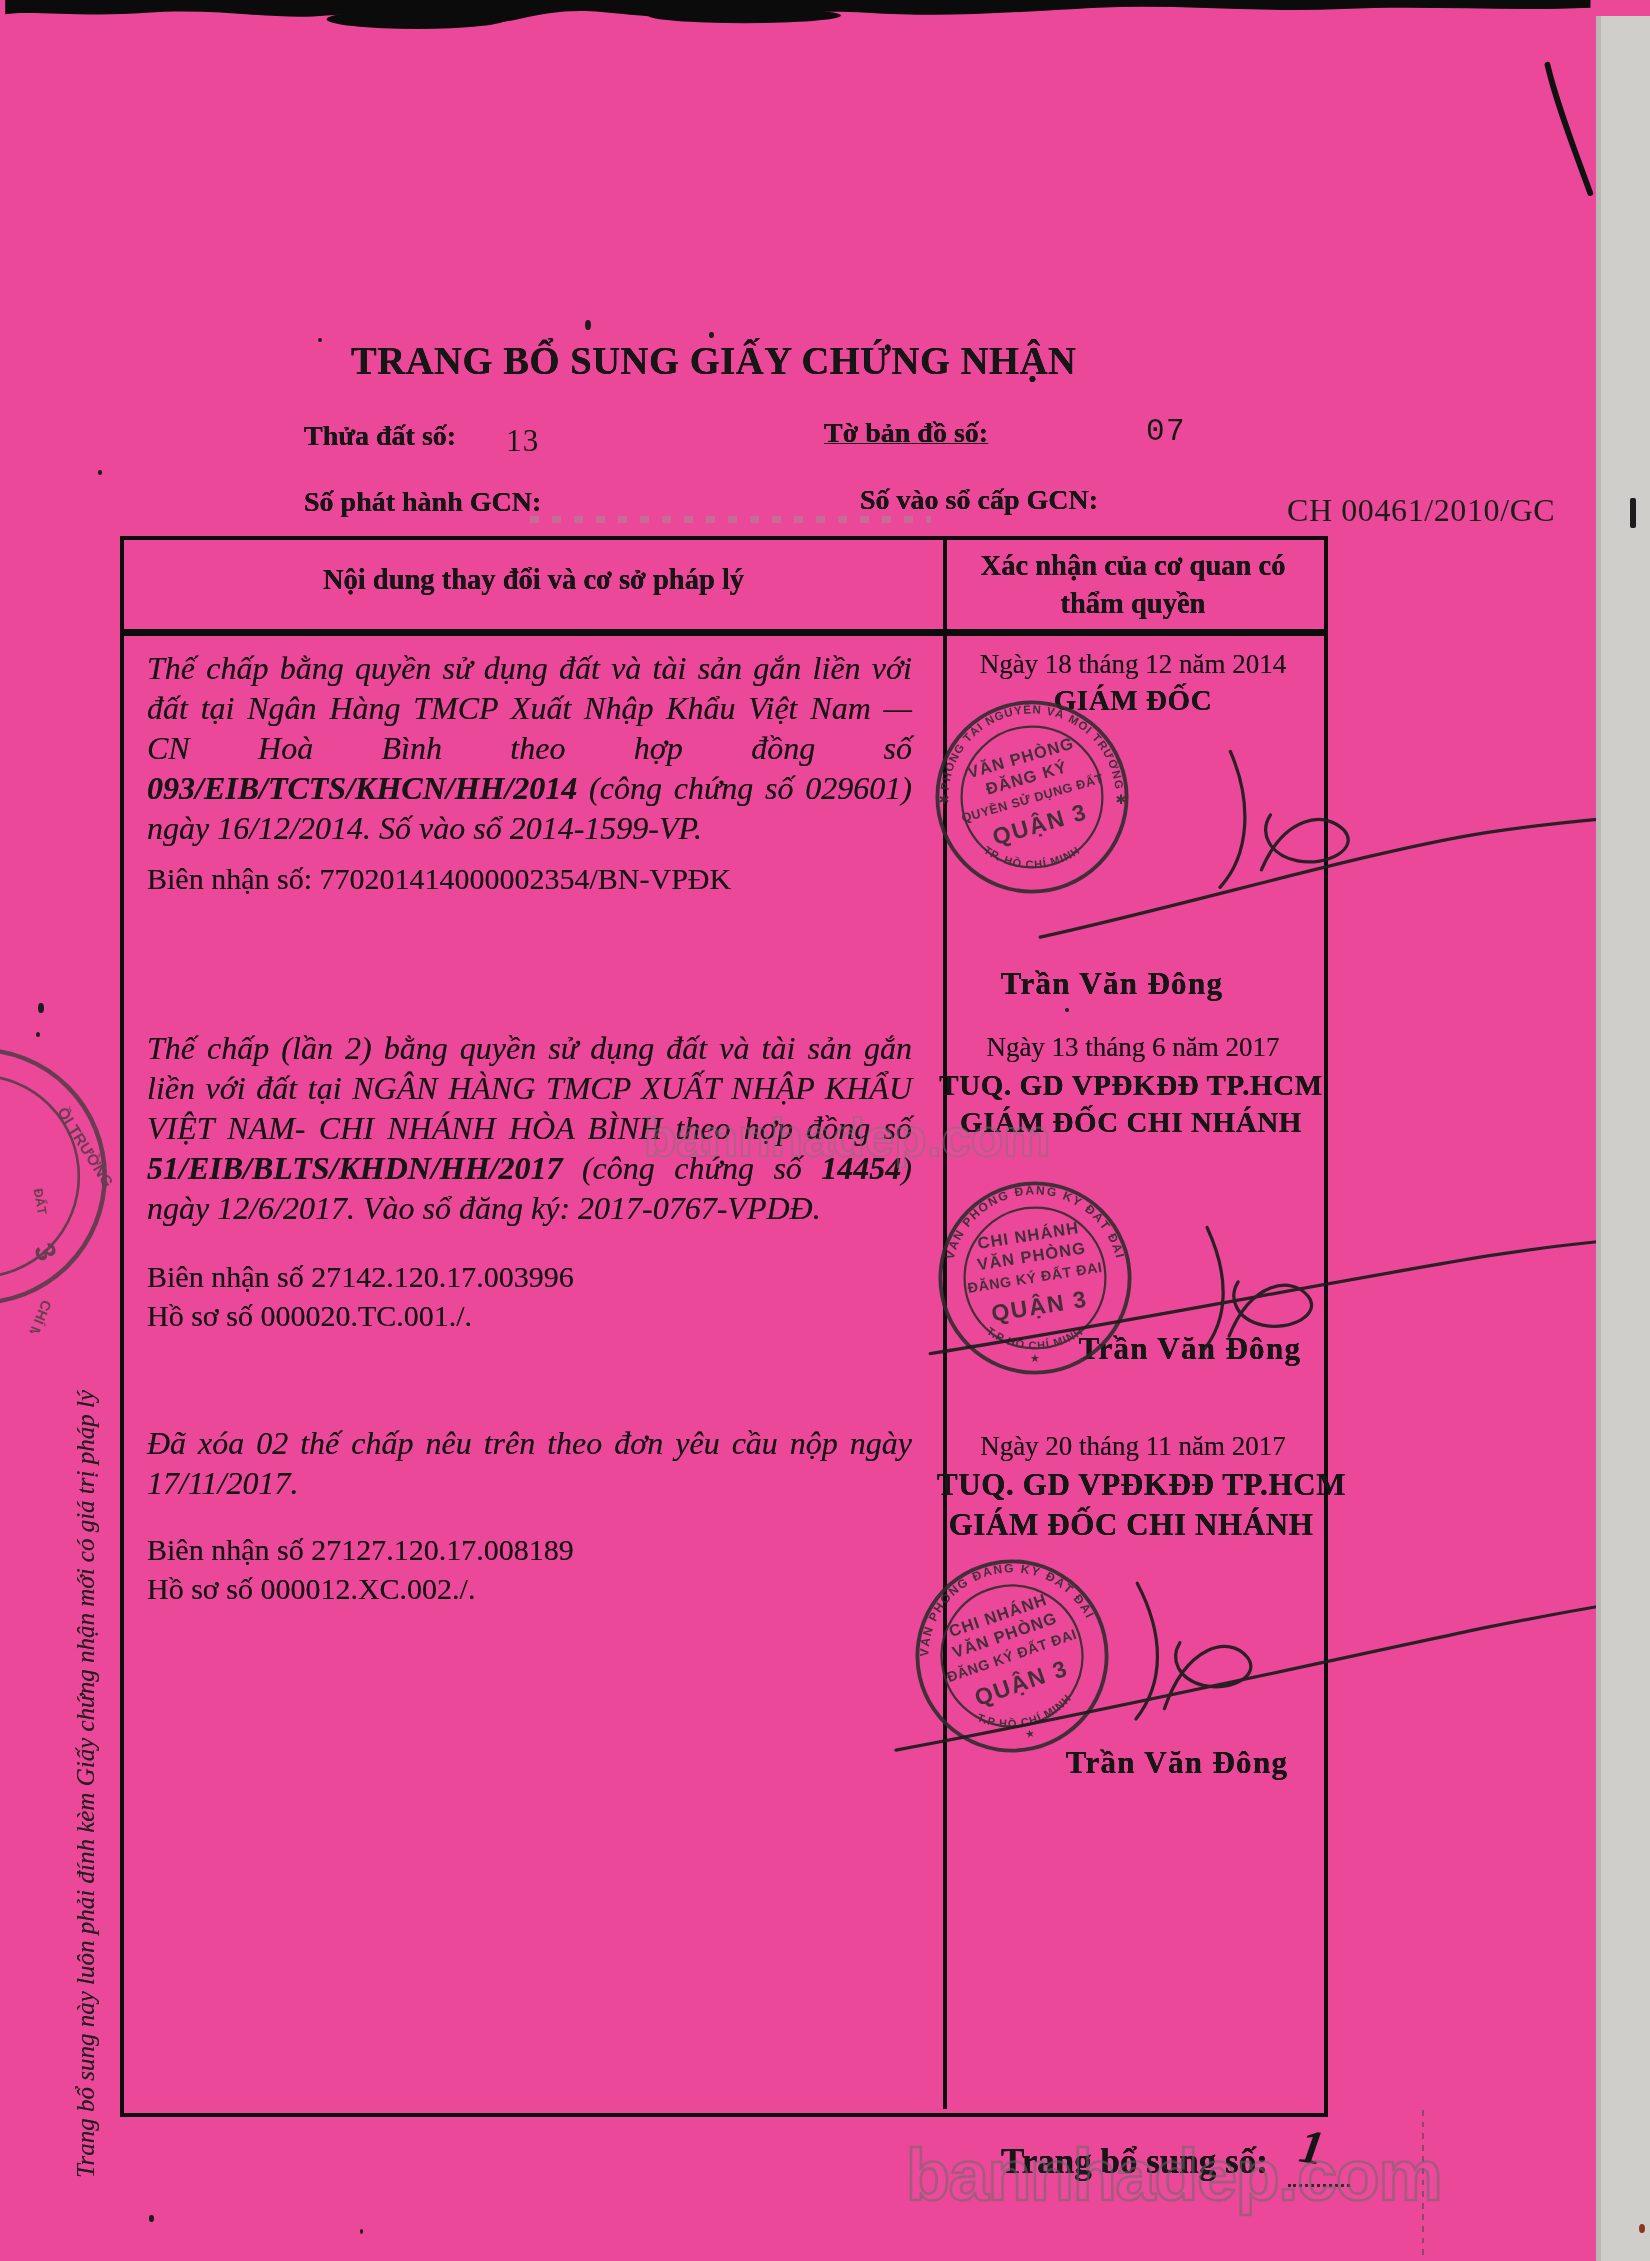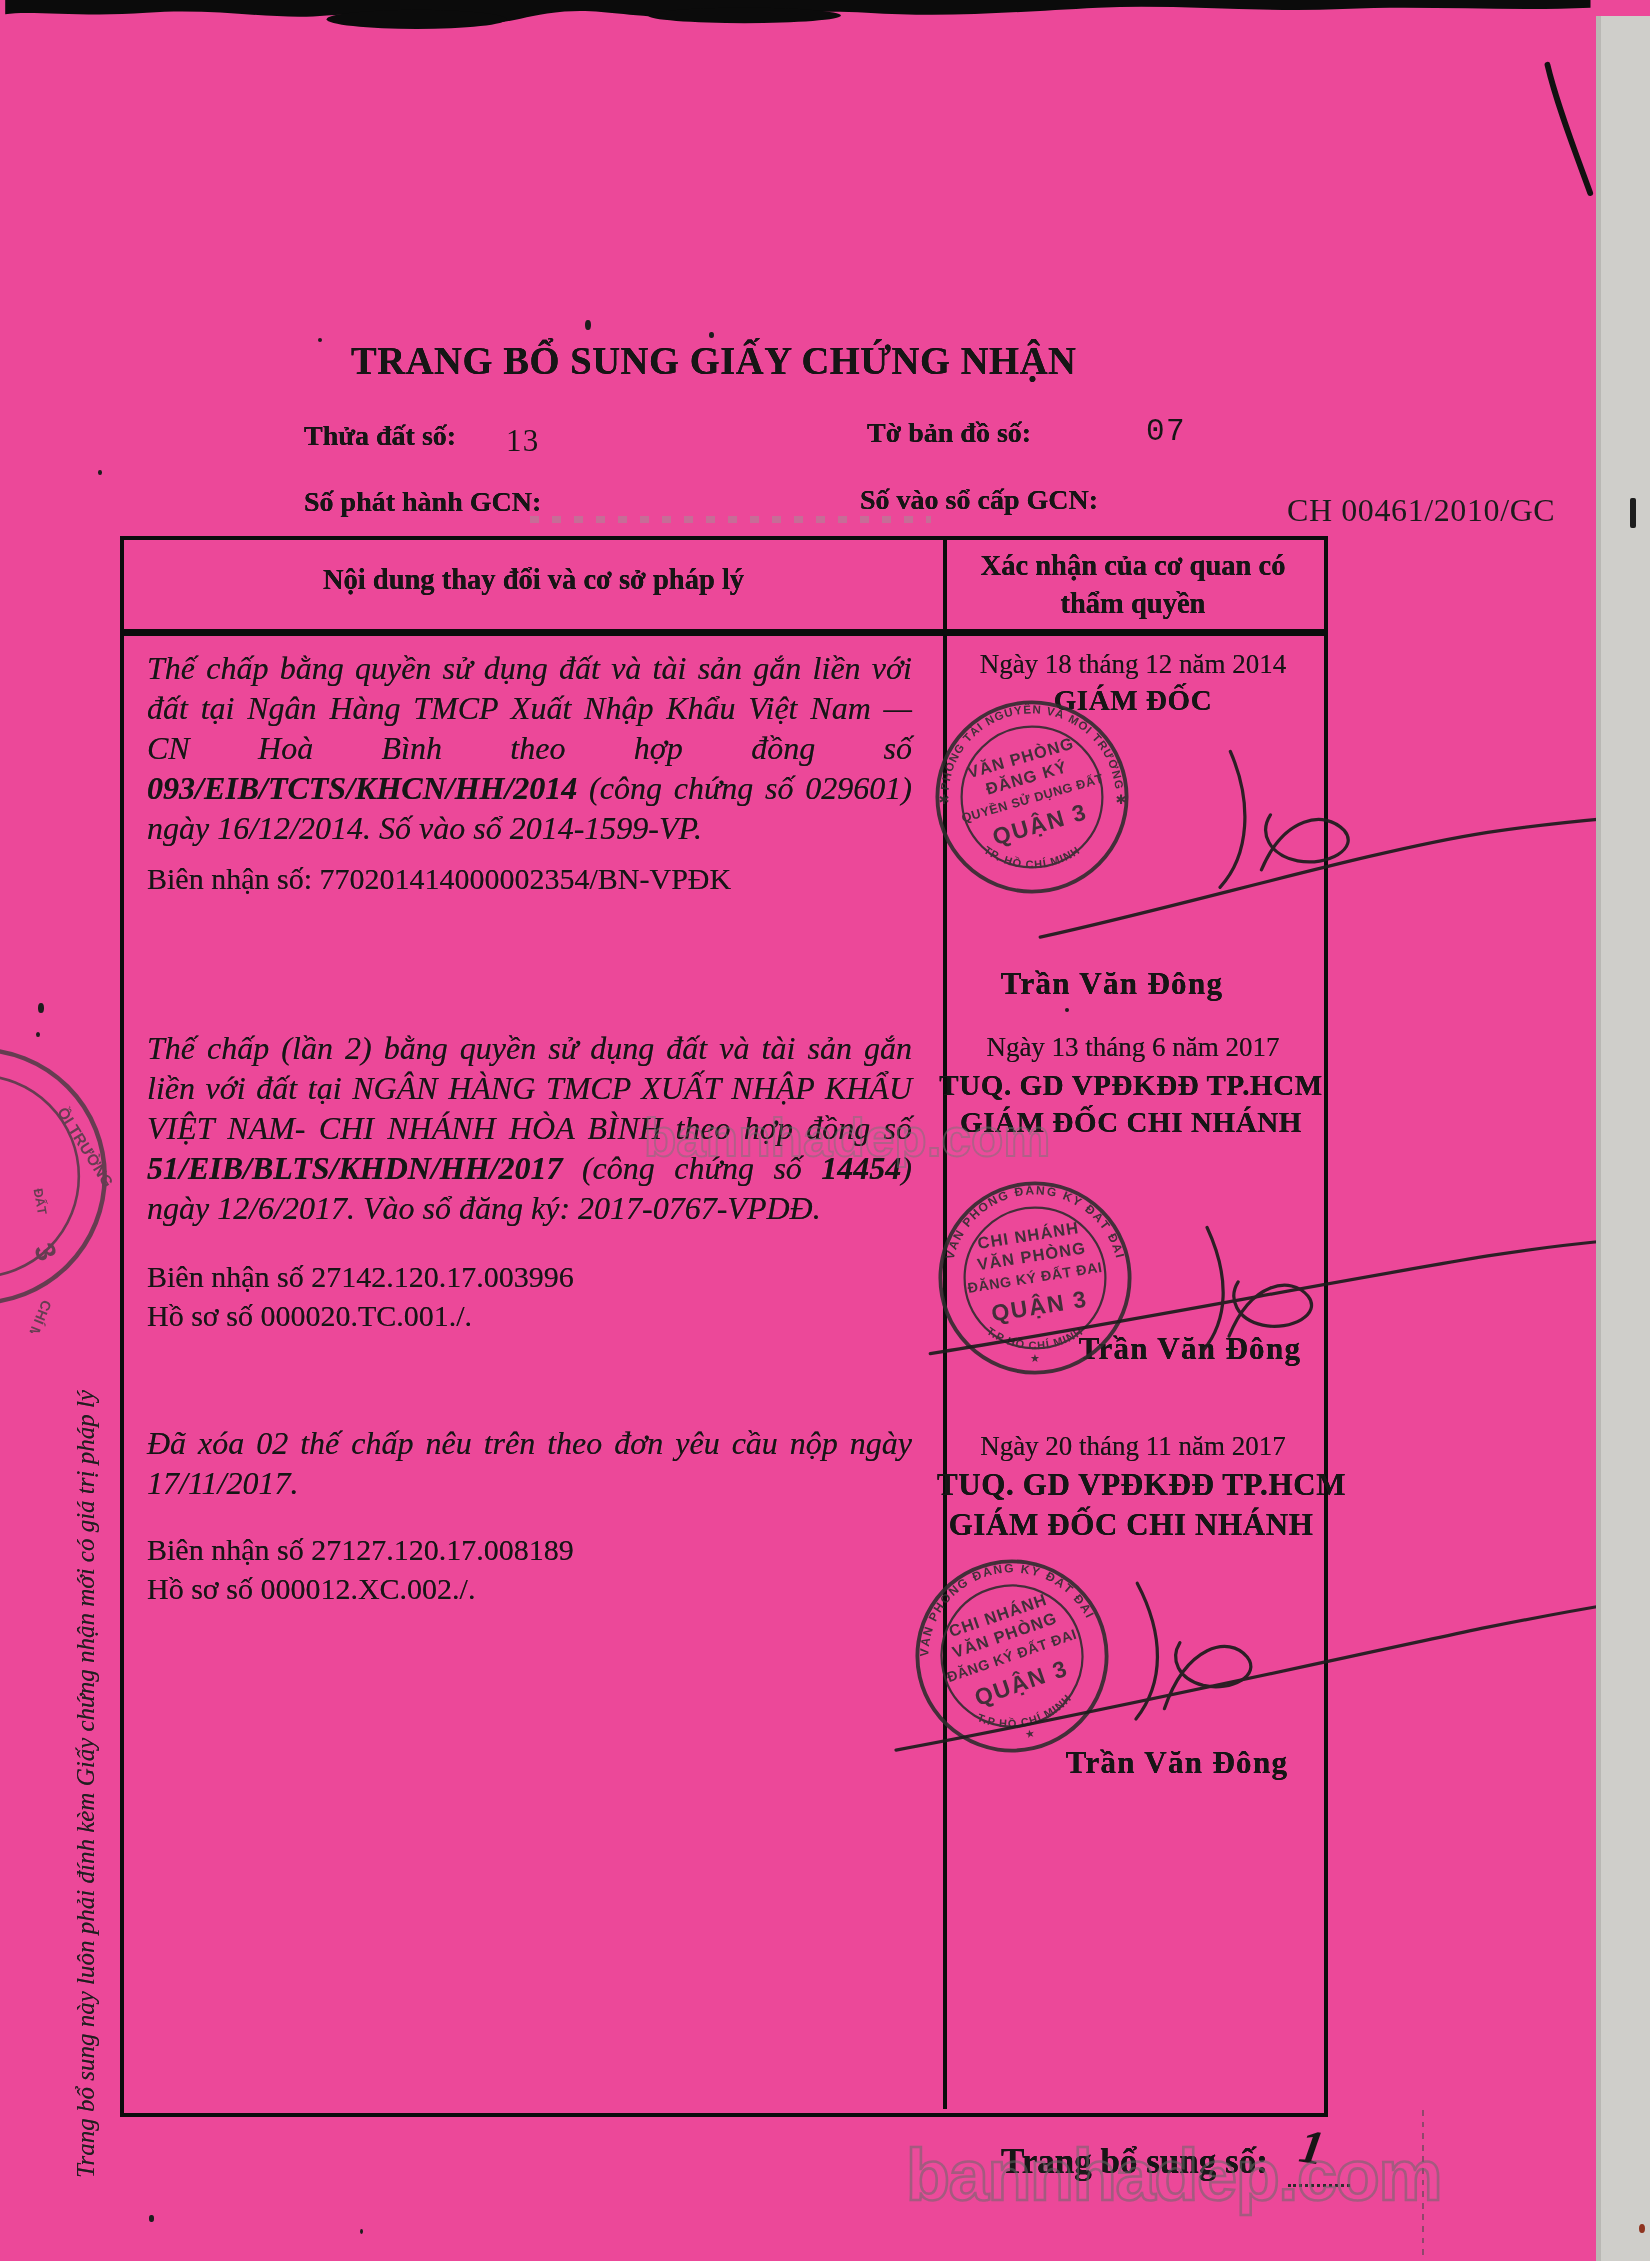--- a/index.html
+++ b/index.html
@@ -12,21 +12,21 @@
   .ghost-dots{position:absolute;left:530px;top:516px;width:401px;height:6.5px;z-index:5;opacity:.45;
     background:repeating-linear-gradient(90deg,#9a9a96 0 9px,transparent 9px 22px);filter:blur(0.6px);}
   .fold-line{position:absolute;left:1422px;top:2110px;width:1.9px;height:151px;z-index:6;
     background:repeating-linear-gradient(180deg,rgba(70,70,70,.55) 0 5.8px,transparent 5.8px 11.6px);}
   
   .title{position:absolute;left:349px;top:336px;width:776px;text-align:center;font-weight:bold;
          font-size:41px;letter-spacing:0.6px;transform:scaleX(.94);transform-origin:left;white-space:nowrap;z-index:10;
          text-shadow:0 0 0.6px #000;}
   .fld-label{font-weight:bold;font-size:28px;text-shadow:0 0 0.5px #000;}
   .fld-value{font-size:31px;letter-spacing:1.3px;}
-  .row1l{left:304px;top:420px;} .row1r{left:867px;top:417px;}
+  .row1l{left:304px;top:420px;} .row1r{left:824px;top:417px;text-decoration:underline;}
   .row2l{left:304px;top:486px;} .row2r{left:860px;top:484px;}
   .val-13{left:506px;top:423px;} .val-07{left:1146px;top:414px;font-family:Liberation Mono, monospace;}
   .val-gcn{left:1287px;top:492px;white-space:nowrap;letter-spacing:0.6px;font-size:32px;color:#1c1c1c;}
   .hdr-field{position:absolute;z-index:10;white-space:nowrap;}
   
   .tbl-border{position:absolute;left:120px;top:536px;width:1200px;height:1573px;border:4.5px solid #0c0c0c;z-index:9;}
   .tbl-headline{position:absolute;left:120px;top:629px;width:1204px;height:6.5px;background:#0c0c0c;z-index:9;}
   .tbl-sep{position:absolute;left:943px;top:536px;width:3.9px;height:1573px;background:#0c0c0c;z-index:9;}
   .th{position:absolute;z-index:10;font-weight:bold;font-size:28.5px;text-align:center;text-shadow:0 0 0.5px #000;}
   .th-left{left:194px;top:564px;width:679px;}

